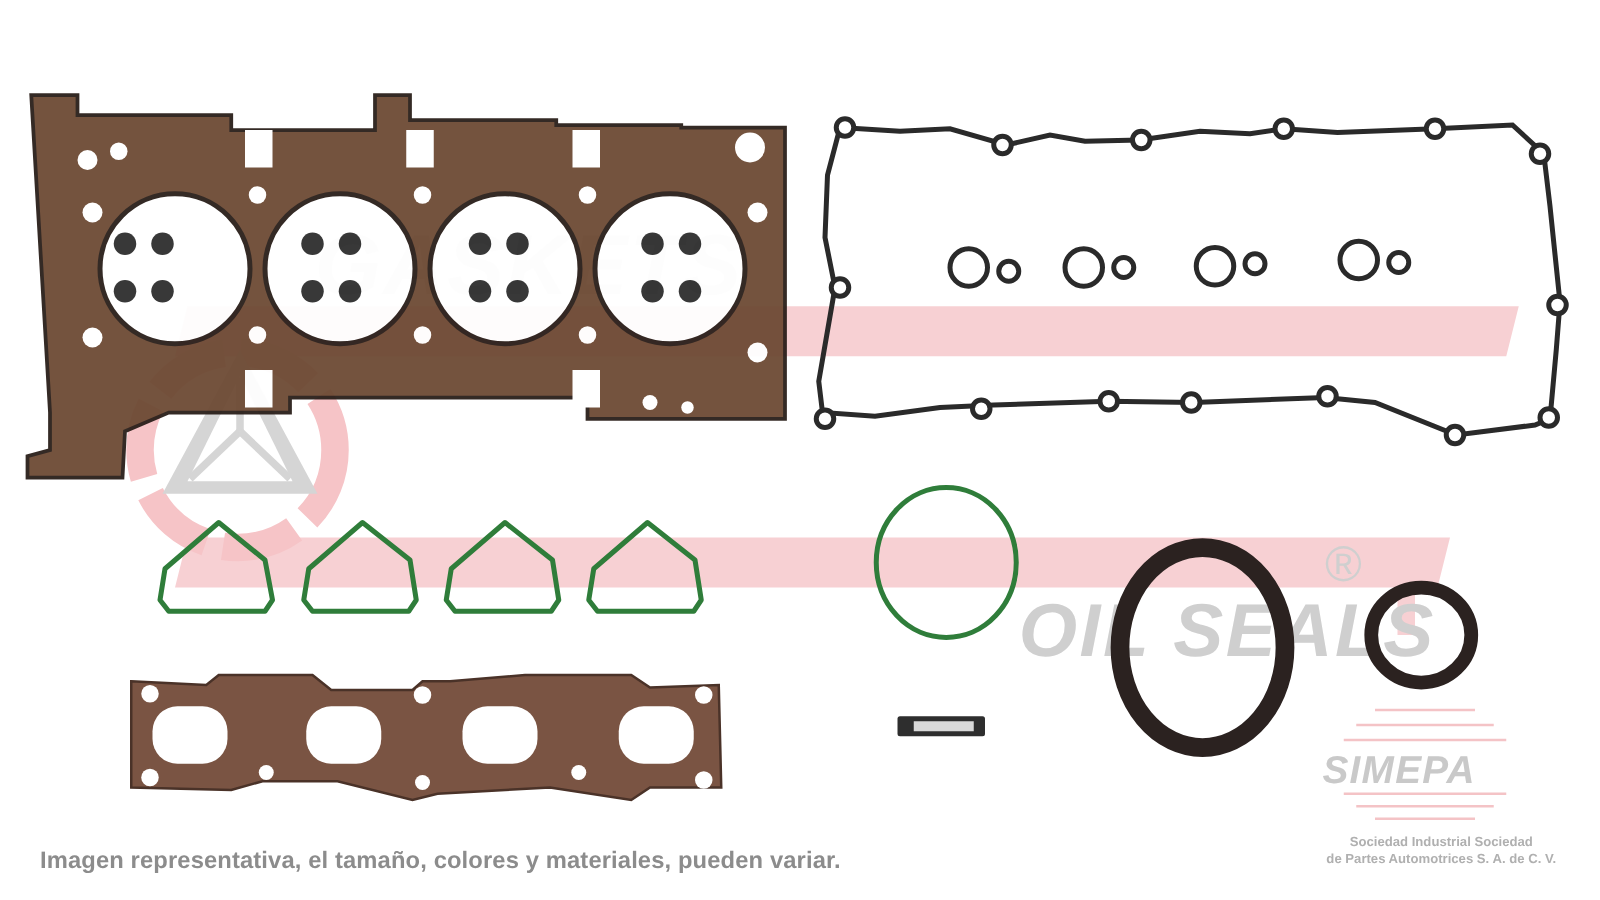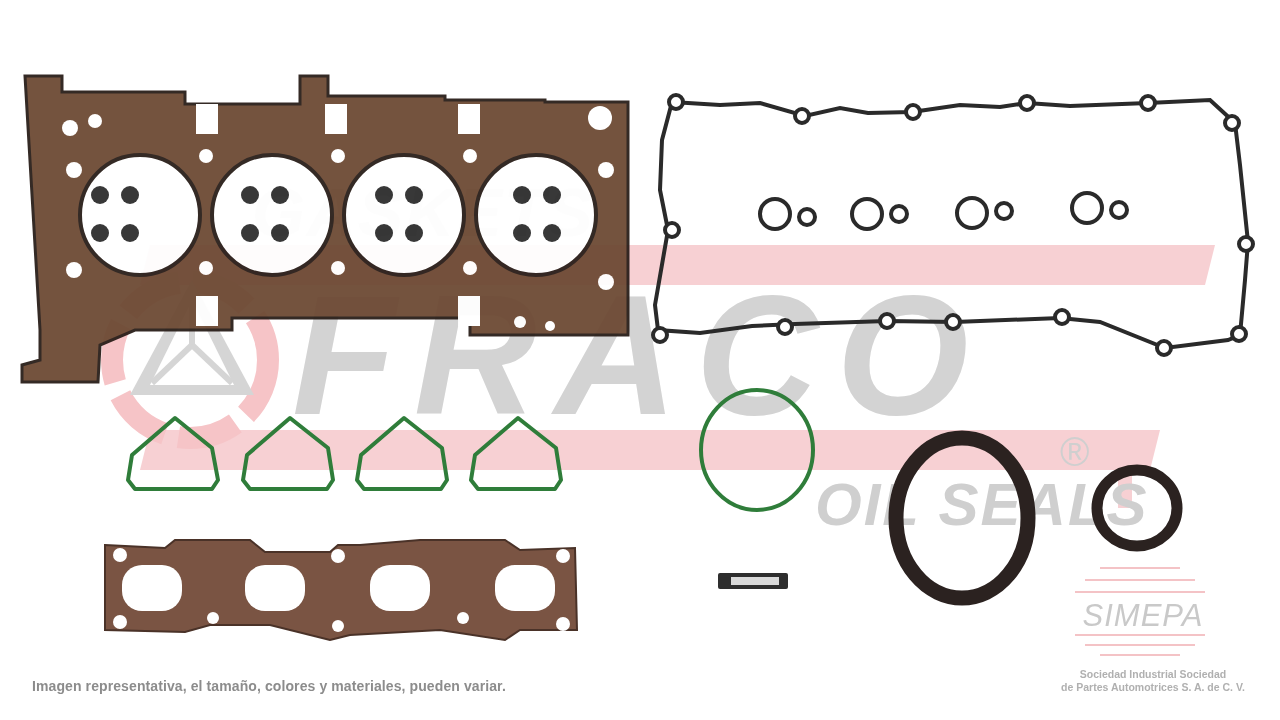--- a/index.html
+++ b/index.html
@@ -1,20 +1,20 @@
 <!DOCTYPE html>
 <html><head>
 <meta charset="utf-8">
 <style>
   html,body{margin:0;padding:0;background:#ffffff;}
   body{width:1280px;height:720px;position:relative;overflow:hidden;font-family:"Liberation Sans",sans-serif;}
   .layer{position:absolute;left:0;top:0;width:1280px;height:720px;}
-  .disclaimer{position:absolute;left:32px;top:678px;font-size:14px;font-weight:bold;color:#8c8c8c;letter-spacing:0.1px;}
+  .disclaimer{position:absolute;left:32px;top:678px;font-size:19px;font-weight:bold;color:#8c8c8c;letter-spacing:0.1px;}
   .simepa-text{position:absolute;left:1040px;top:668px;width:226px;text-align:center;font-size:10.5px;font-weight:bold;color:#b0b0b0;line-height:13px;}
-  .simepa-logo{position:absolute;left:1058px;top:598px;width:170px;text-align:center;font-size:31px;font-style:italic;font-weight:normal;color:#c9c9c9;letter-spacing:1px;}
+  .simepa-logo{position:absolute;left:1058px;top:598px;width:170px;font-size:31px;font-style:italic;font-weight:bold;color:#c9c9c9;letter-spacing:1px;}
   .wm-fraco{position:absolute;left:292px;top:270px;font-size:170px;font-style:italic;font-weight:bold;color:#d3d3d3;letter-spacing:18px;line-height:1;}
   .wm-gaskets{position:absolute;left:252px;top:178px;font-size:68px;font-style:italic;font-weight:bold;color:#dedede;letter-spacing:2px;line-height:1;}
   .wm-oilseals{position:absolute;left:815px;top:475px;font-size:60px;font-style:italic;font-weight:bold;color:#cfcfcf;letter-spacing:2px;line-height:1;}
   .wm-reg{position:absolute;left:1060px;top:432px;font-size:40px;color:#cfcfcf;line-height:1;}
 </style>
 </head>
 <body>
 
 <div class="layer">
   <svg width="1280" height="720">
@@ -24,21 +24,20 @@
     <rect x="1118" y="440" width="14" height="68" fill="#f7d0d3"></rect>
 
     <circle cx="190" cy="360" r="78" fill="none" stroke="#f6c4c7" stroke-width="22" stroke-dasharray="60 14"></circle>
     <polygon points="192,280 130,395 254,395" fill="#d5d5d5"></polygon>
     <polygon points="192,300 150,385 234,385" fill="#ffffff"></polygon>
     <line x1="192" y1="345" x2="192" y2="302" stroke="#d5d5d5" stroke-width="6"></line>
     <line x1="192" y1="345" x2="152" y2="383" stroke="#d5d5d5" stroke-width="6"></line>
     <line x1="192" y1="345" x2="232" y2="383" stroke="#d5d5d5" stroke-width="6"></line>
   </svg>
   <div class="wm-gaskets">GASKETS</div>
-  <div class="wm-fraco">FRACO</div>
   <div class="wm-oilseals">OIL SEALS</div>
   <div class="wm-reg">®</div>
 </div>
 
 <div class="layer">
   <svg width="1280" height="720">
 
     <g opacity="0.95">
       <path d="M25,76 L62,76 L62,92 L185,92 L185,104 L300,104 L300,76 L328,76 L328,96 L445,96 L445,100 L545,100 L545,102 L628,102 L628,335 L470,335 L470,318 L232,318 L232,330 L135,330 L100,345 L98,382 L22,382 L22,365 L40,360 L40,330 Z" fill="#6d4a34" stroke="#2a1f1a" stroke-width="3"></path>
       <g fill="#ffffff" stroke="#2a1f1a" stroke-width="4">

